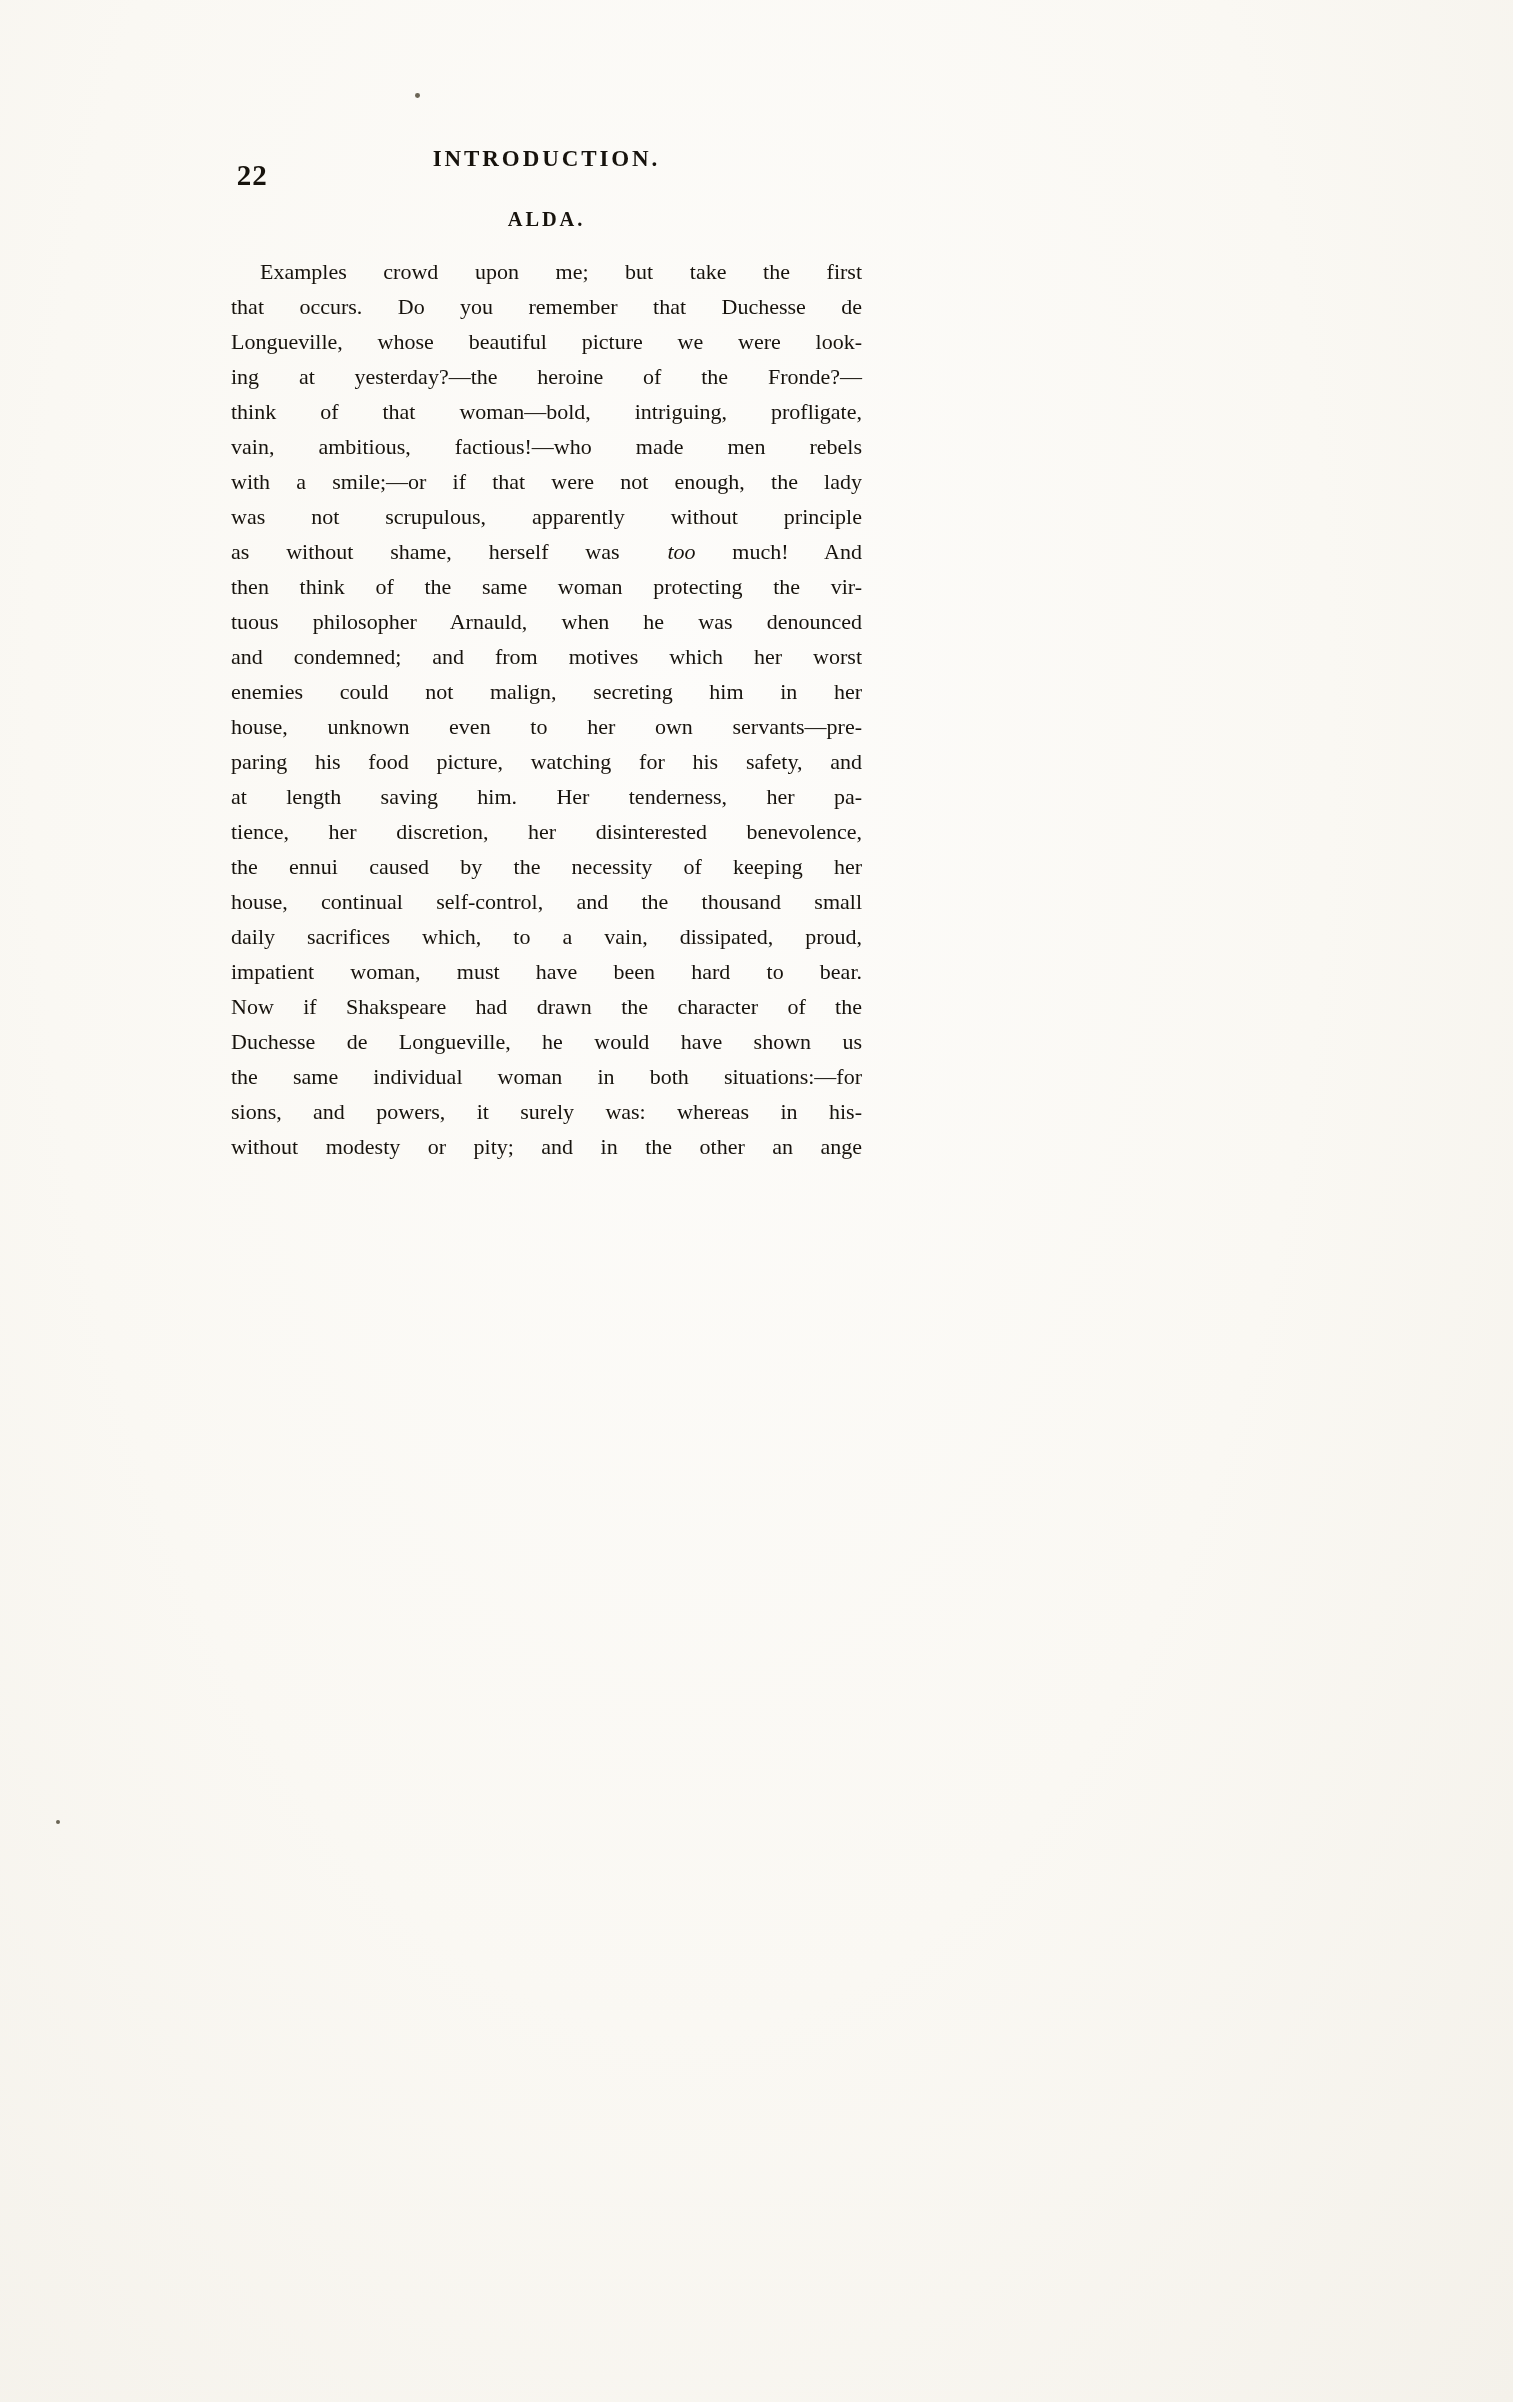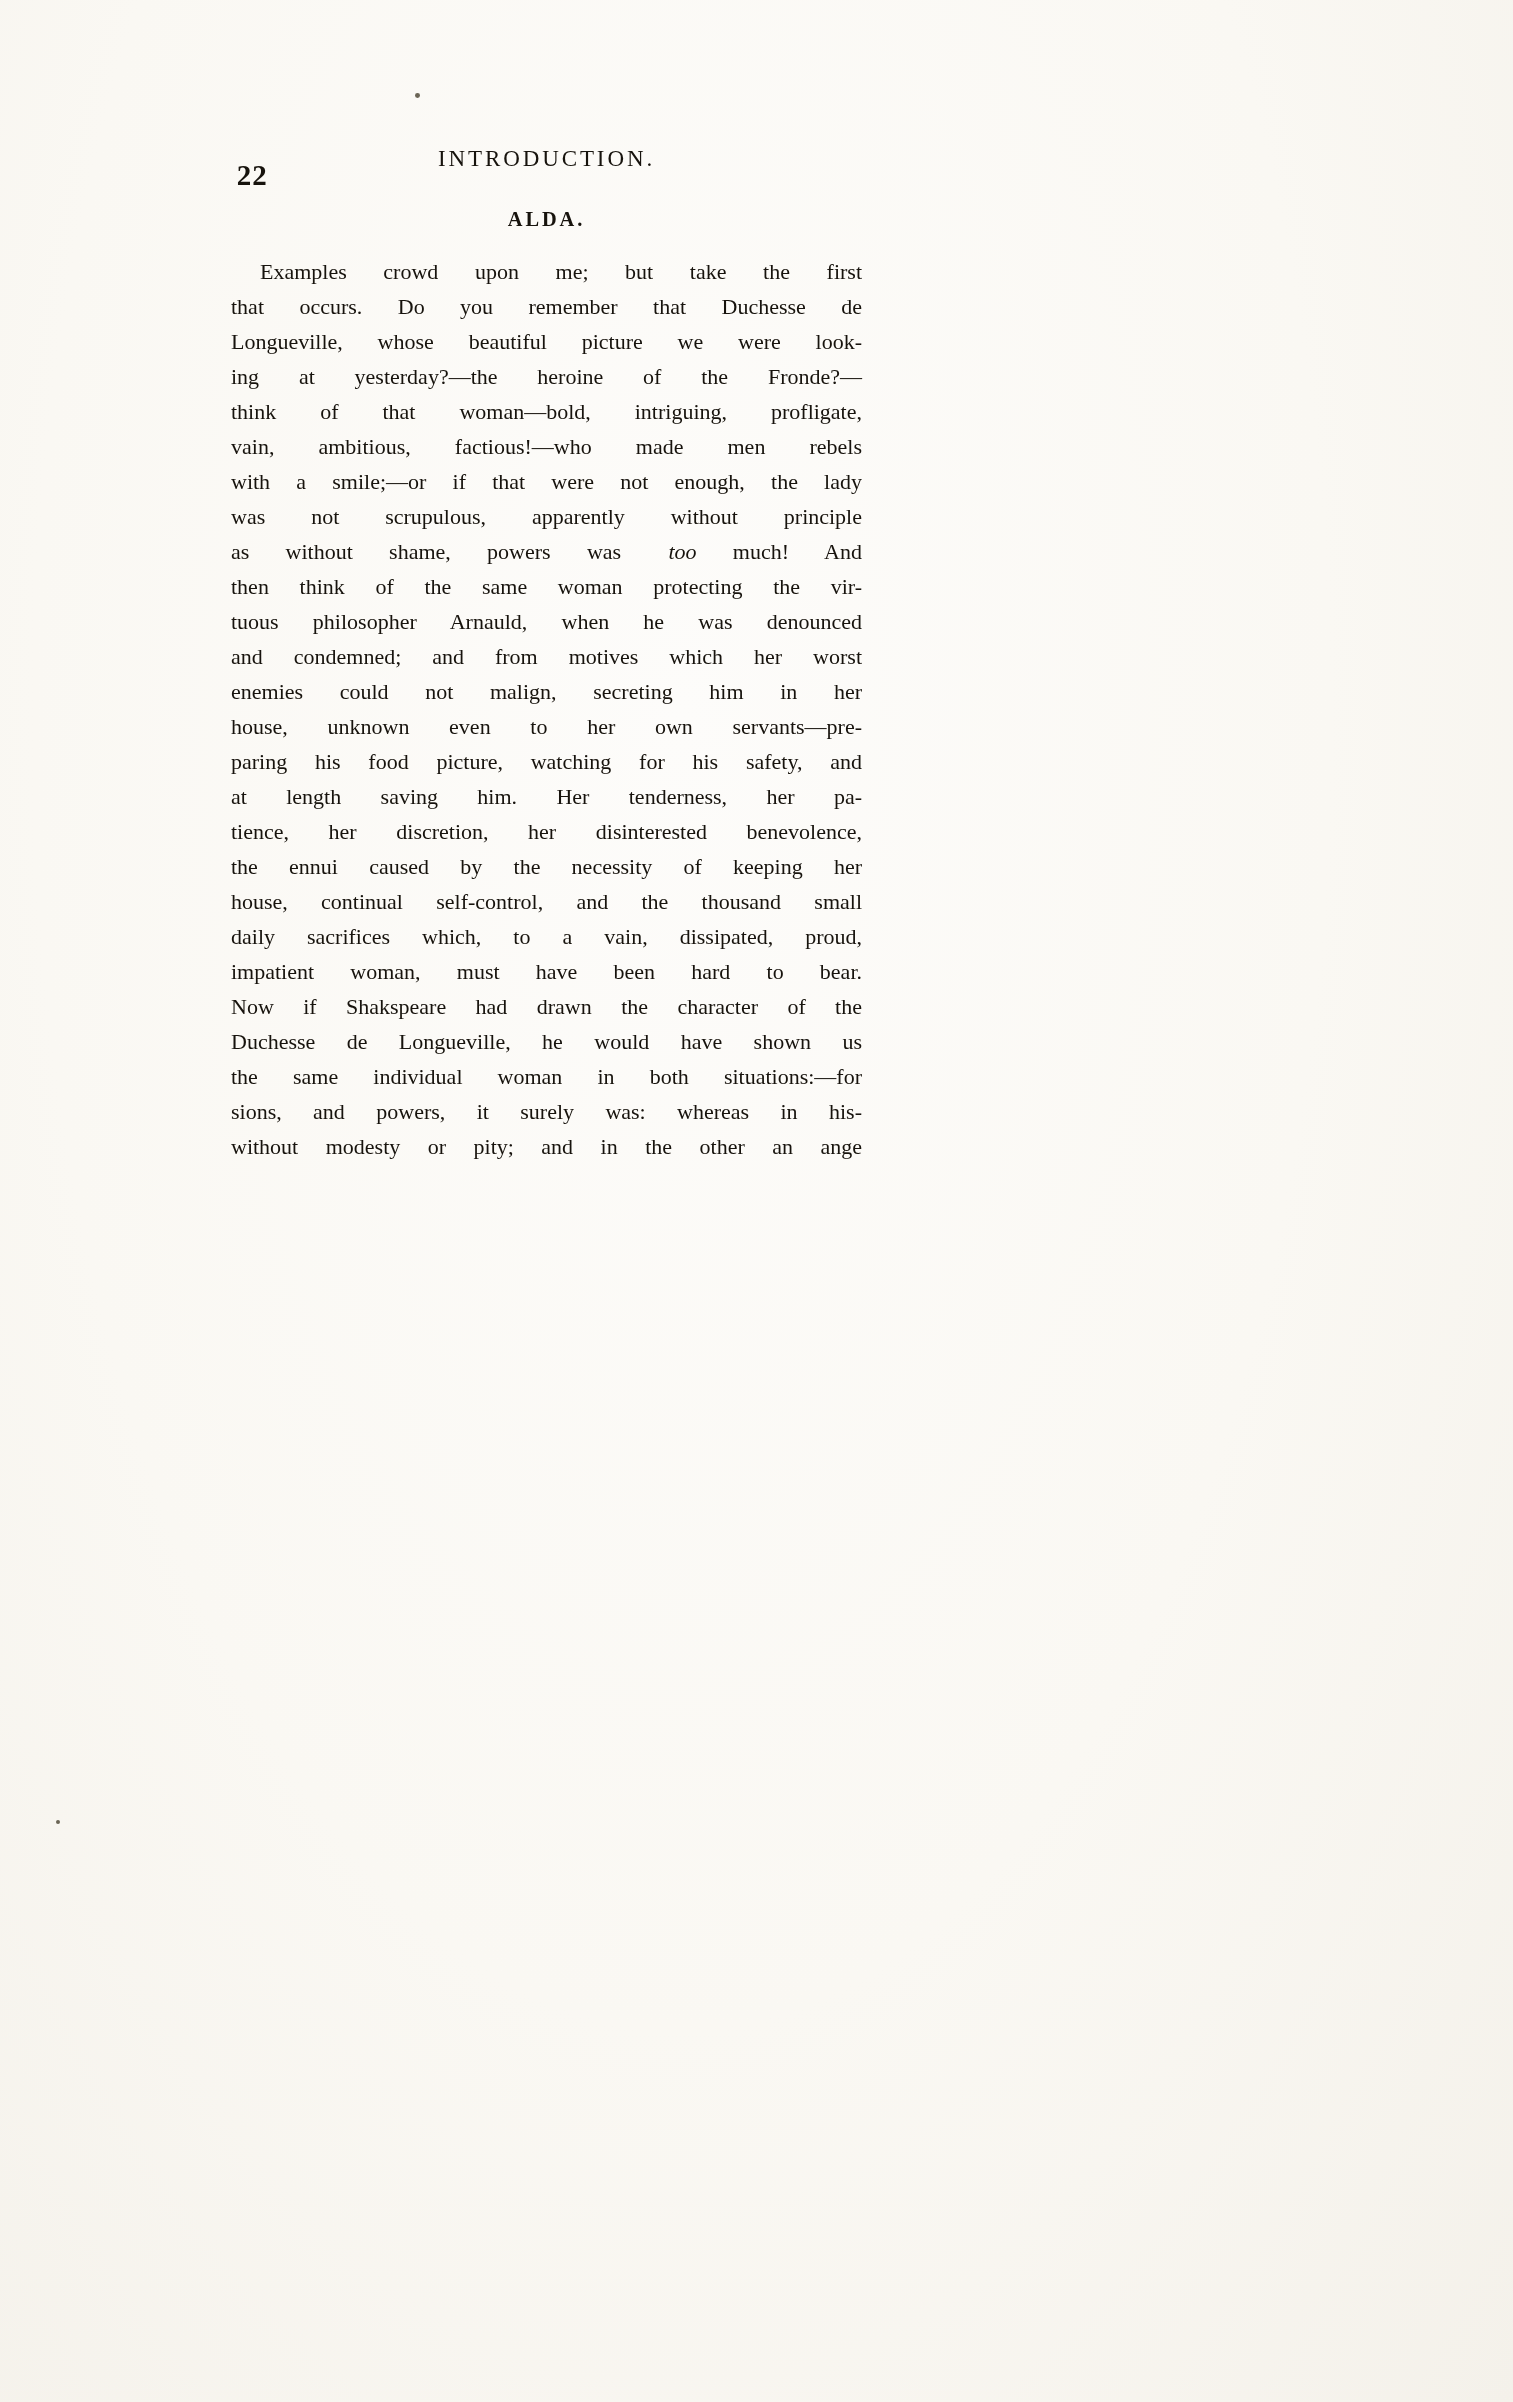--- a/index.html
+++ b/index.html
@@ -32,21 +32,21 @@
     left: 5.8px;
     top: 17px;
     font-size: 29px;
     font-weight: 700;
     letter-spacing: 1px;
   }
   .running-title {
     display: block;
     text-align: center;
     font-size: 23px;
-    font-weight: 400;
+    font-weight: 700;
     letter-spacing: 2.9px;
     padding-top: 3.9px;
   }
   .section-heading {
     text-align: center;
     font-size: 20.4px;
     font-weight: 700;
     letter-spacing: 2.9px;
     margin-top: 27px;
   }
@@ -89,21 +89,21 @@
 
     <div class="body">
         <div class="line indent"><span>Examples crowd upon me; but take the first</span></div>
         <div class="line"><span>that occurs. Do you remember that Duchesse de</span></div>
         <div class="line"><span>Longueville, whose beautiful picture we were look-</span></div>
         <div class="line"><span>ing at yesterday?—the heroine of the Fronde?—</span></div>
         <div class="line"><span>think of that woman—bold, intriguing, profligate,</span></div>
         <div class="line"><span>vain, ambitious, factious!—who made men rebels</span></div>
         <div class="line"><span>with a smile;—or if that were not enough, the lady</span></div>
         <div class="line"><span>was not scrupulous, apparently without principle</span></div>
-        <div class="line"><span>as without shame, powers was </span><span class="italic">too</span><span> much! And</span></div>
+        <div class="line"><span>as without shame, herself was </span><span class="italic">too</span><span> much! And</span></div>
         <div class="line"><span>then think of the same woman protecting the vir-</span></div>
         <div class="line"><span>tuous philosopher Arnauld, when he was denounced</span></div>
         <div class="line"><span>and condemned; and from motives which her worst</span></div>
         <div class="line"><span>enemies could not malign, secreting him in her</span></div>
         <div class="line"><span>house, unknown even to her own servants—pre-</span></div>
         <div class="line"><span>paring his food picture, watching for his safety, and</span></div>
         <div class="line"><span>at length saving him. Her tenderness, her pa-</span></div>
         <div class="line"><span>tience, her discretion, her disinterested benevolence,</span></div>
         <div class="line"><span>the ennui caused by the necessity of keeping her</span></div>
         <div class="line"><span>house, continual self-control, and the thousand small</span></div>

